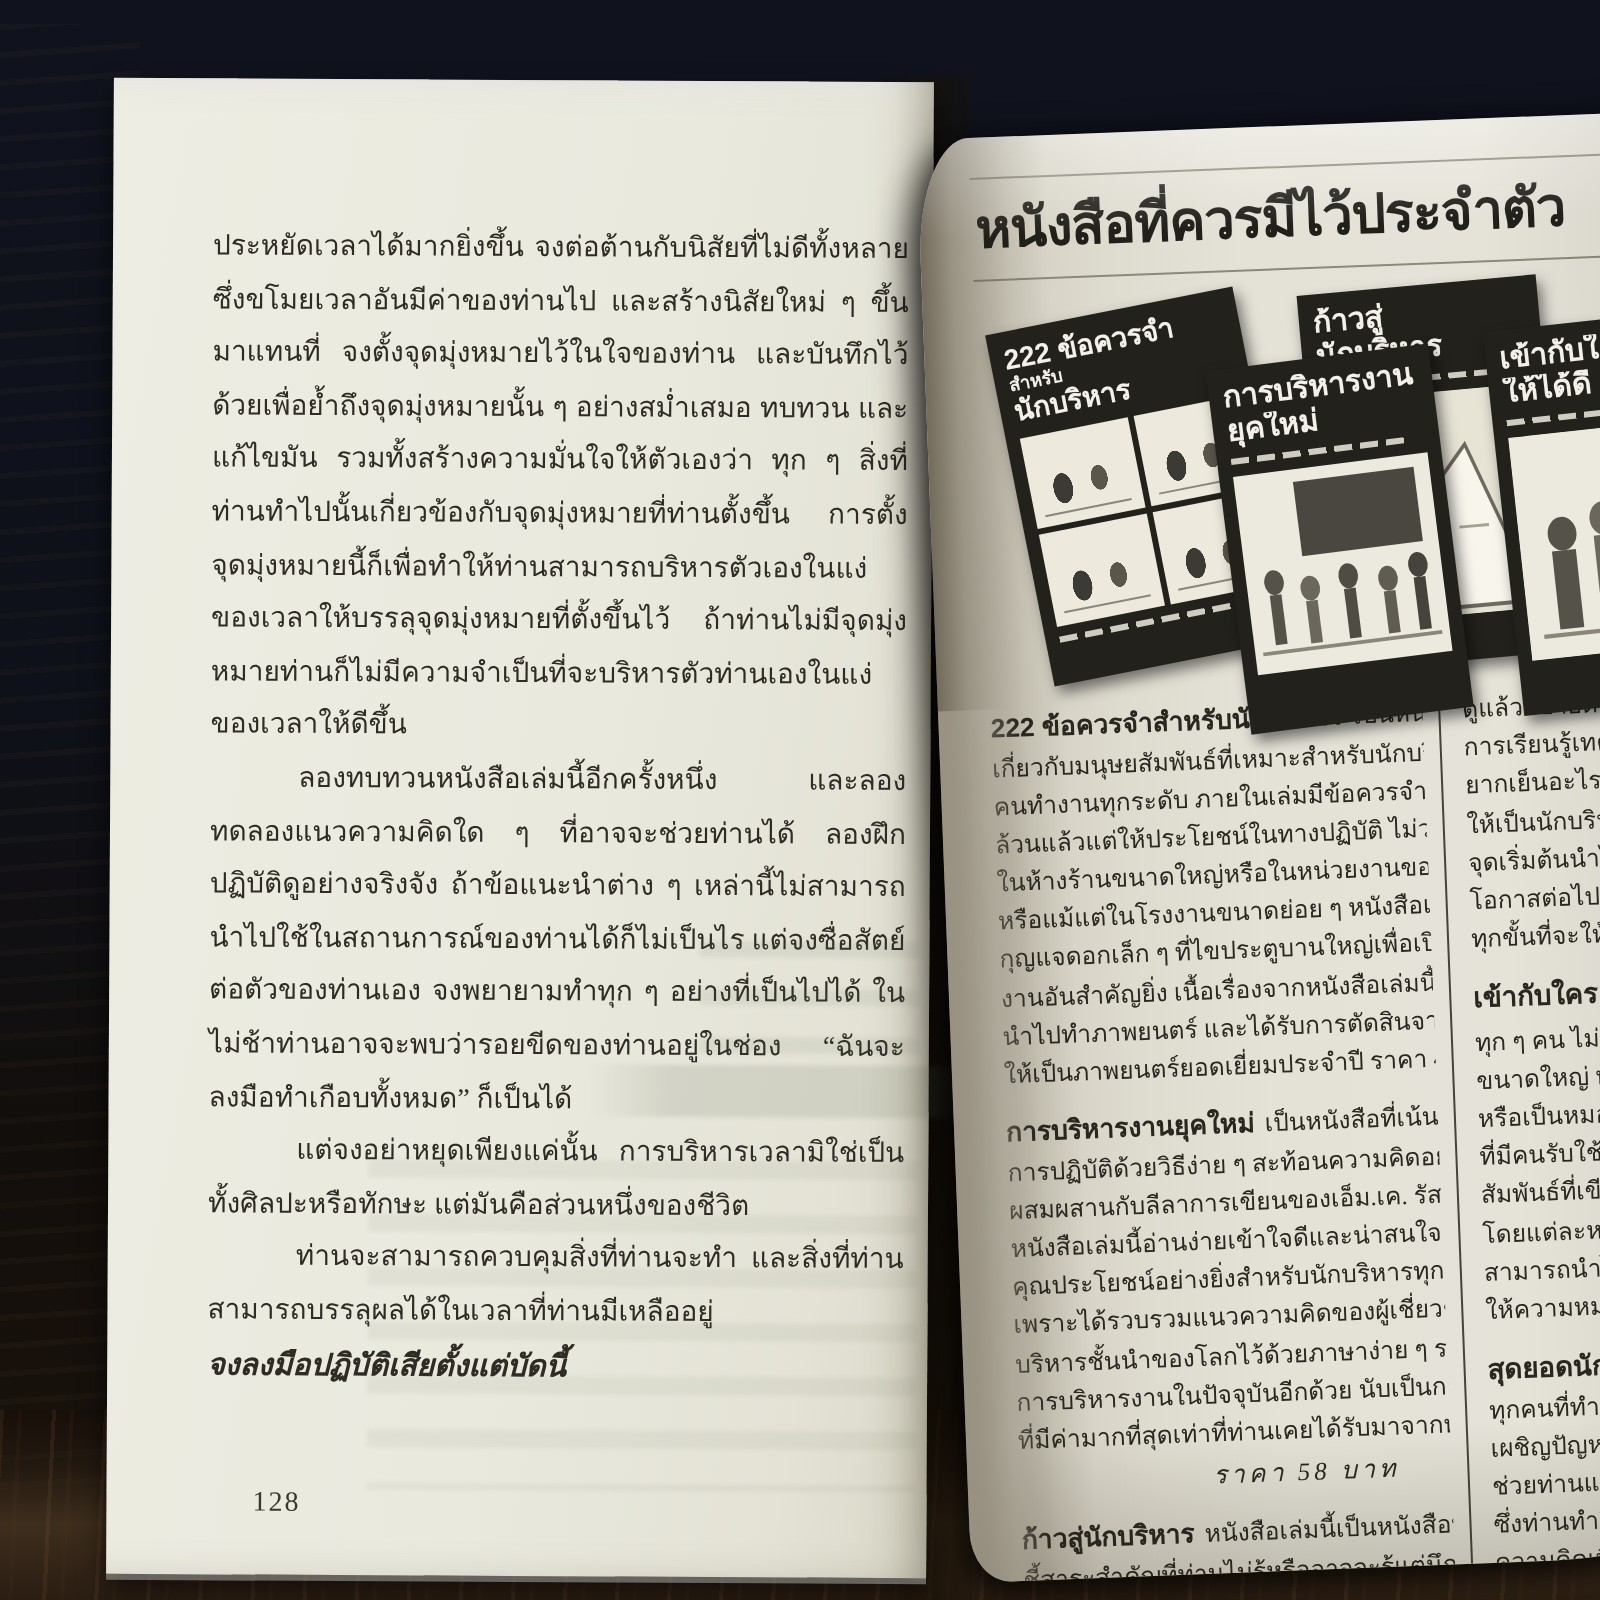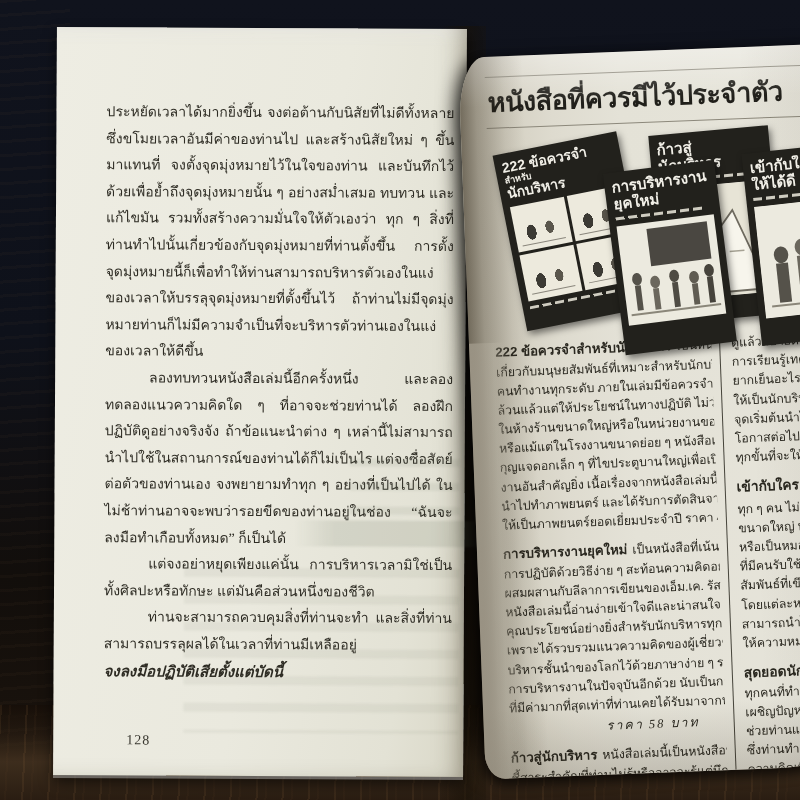--- a/index.html
+++ b/index.html
@@ -1,19 +1,19 @@
 <!DOCTYPE html>
 <html><head>
 <meta charset="utf-8">
 <style>
   html,body{margin:0;padding:0;}
   body{width:800px;height:800px;overflow:hidden;position:relative;
        font-family:"Liberation Sans",sans-serif;
        background:linear-gradient(180deg,#10131d 0%,#0e111a 42%,#120e0b 72%,#1c140d 100%);}
-  #scene{position:absolute;inset:0;overflow:hidden;}
+  #scene{position:absolute;inset:0;overflow:hidden;margin-top:12px;}
 
   
   .wood{position:absolute;left:0;right:0;bottom:0;height:95px;
         background:linear-gradient(180deg,#170f09 0%,#33241660 30%,#3d2d1d 60%,#2a1d12 100%);}
   .wood::after{content:"";position:absolute;inset:0;
         background:repeating-linear-gradient(93deg,rgba(140,100,60,.14) 0 2px,transparent 2px 9px,rgba(90,60,35,.10) 9px 11px,transparent 11px 26px);}
   .side-shadow{position:absolute;left:0;top:0;width:70px;height:800px;
         background:repeating-linear-gradient(176deg,rgba(100,75,50,.07) 0 3px,transparent 3px 14px);}
 
   

